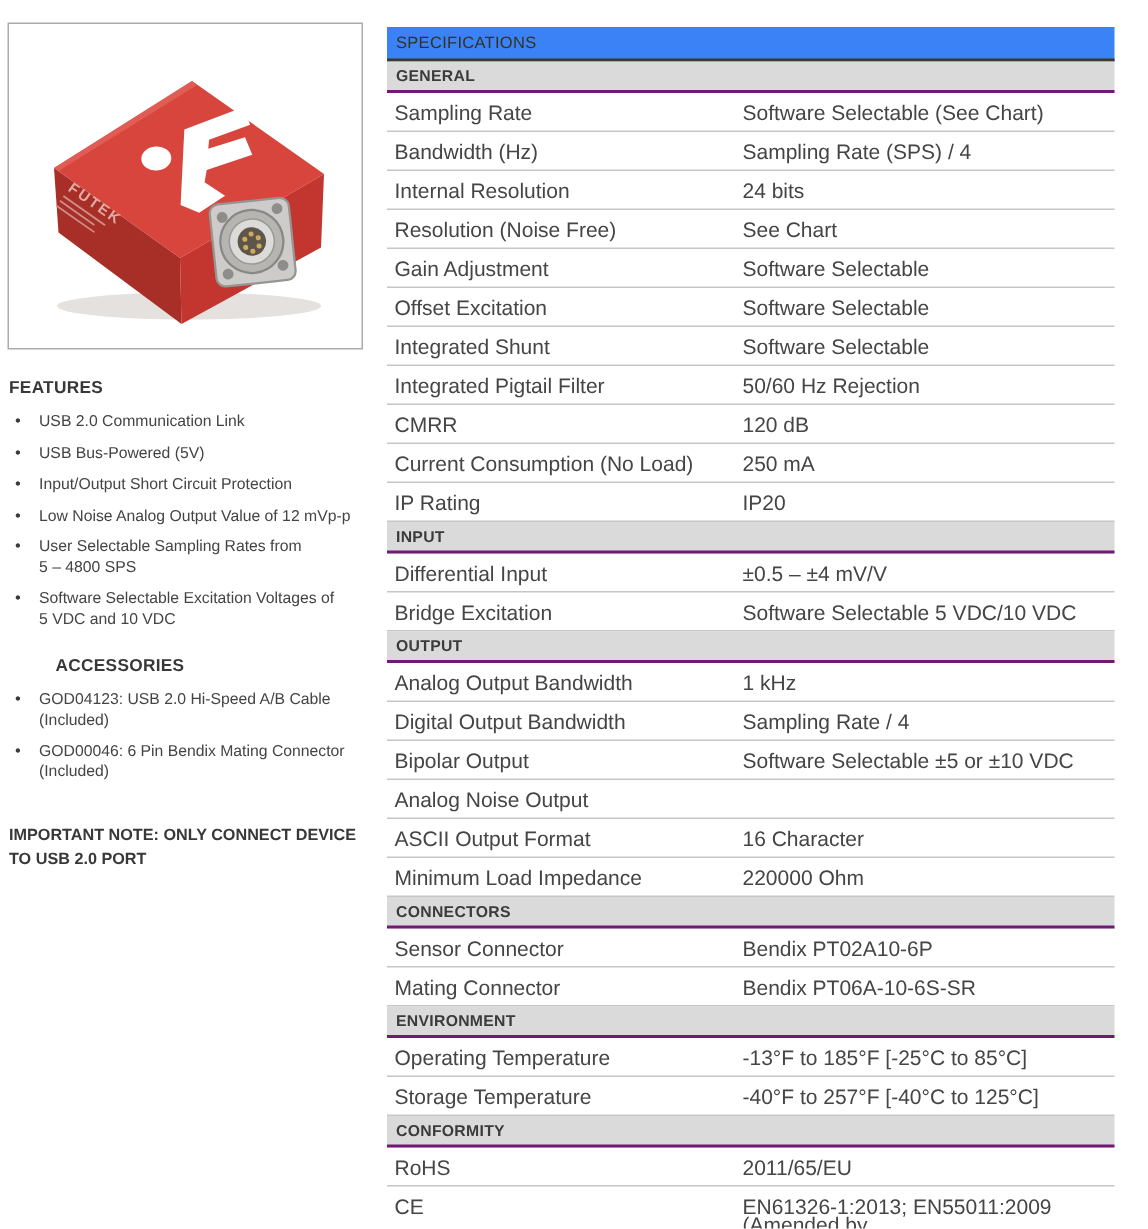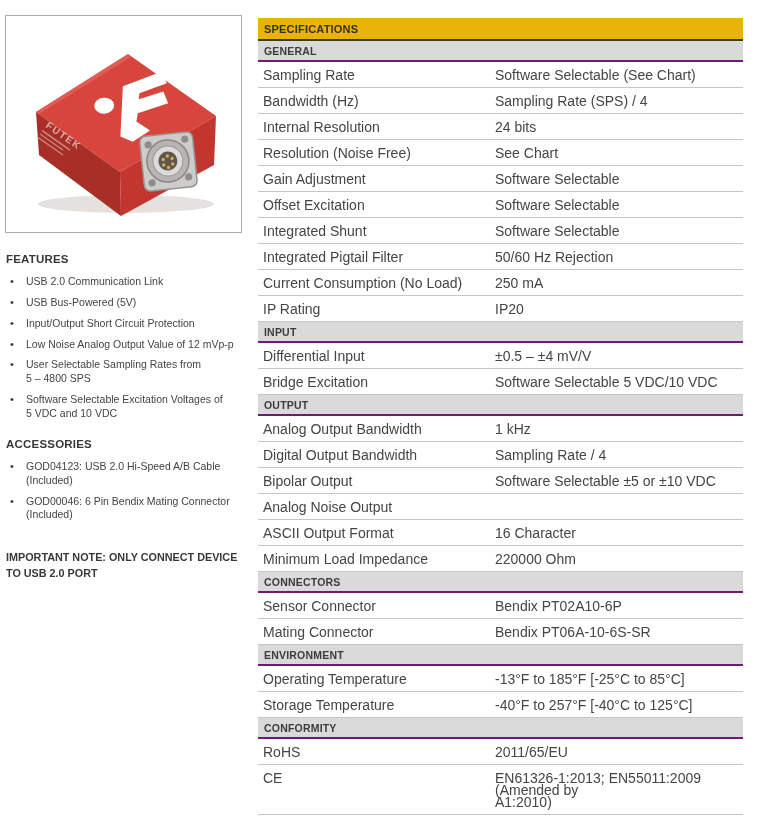--- a/index.html
+++ b/index.html
@@ -13,28 +13,28 @@
     display:flex; align-items:center; justify-content:center; }
   .photo-frame svg{ display:block; }
 
   .left-col{ position:absolute; left:6px; top:253px; width:248px; }
   .block-title{ font-size:11.5px; font-weight:bold; color:#383838; letter-spacing:.2px; }
   ul.bullets{ list-style:none; margin:10px 0 0 0; }
   ul.bullets li{ position:relative; padding-left:20px; margin-bottom:7px;
     font-size:10.5px; line-height:1.32; white-space:pre-line; color:#444; }
   ul.bullets li::before{ content:"•"; position:absolute; left:4px; top:-1px;
     font-size:11px; color:#3a3a3a; }
-  .accessories-title{ margin-top:17px; }
+  .accessories-title{ margin-top:17px;margin-left:31px; }
   .important-note{ margin-top:28px; font-size:10.8px; font-weight:bold;
     line-height:1.45; white-space:pre-line; color:#383838; }
 
   
   .spec{ position:absolute; left:258px; top:18px; width:485px; }
-  .spec-title{ background:#eab308; border-bottom:2px solid #3d3827;
-    font-size:11px; font-weight:bold; color:#36321f;
+  .spec-title{ background:#3b82f6; border-bottom:2px solid #3d3827;
+    font-size:11px; font-weight:normal; color:#36321f;
     padding:5px 6px 4px 6px; letter-spacing:.2px; }
   .sec-bar{ background:#dadada; border-bottom:2px solid #701a75;
     font-size:10.5px; font-weight:bold; color:#3b3b3b;
     padding:4px 6px 3px 6px; letter-spacing:.2px; }
   .row{ display:flex; border-bottom:1px solid #c6c6c6; font-size:14px;
     line-height:12px; color:#454545; }
   .row .lbl{ width:237px; flex:0 0 237px; padding:7px 10px 6px 5px; }
   .row .val{ flex:1; padding:7px 4px 6px 0; white-space:pre-line; }
 </style>
 </head>
@@ -141,20 +141,24 @@
     </div>
     <div class="row">
       <div class="lbl">Integrated Shunt</div>
       <div class="val">Software Selectable</div>
     </div>
     <div class="row">
       <div class="lbl">Integrated Pigtail Filter</div>
       <div class="val">50/60 Hz Rejection</div>
     </div>
     <div class="row">
+      <div class="lbl">CMRR</div>
+      <div class="val">120 dB</div>
+    </div>
+    <div class="row">
       <div class="lbl">Current Consumption (No Load)</div>
       <div class="val">250 mA</div>
     </div>
     <div class="row">
       <div class="lbl">IP Rating</div>
       <div class="val">IP20</div>
     </div>
 
     <div class="sec-bar">INPUT</div>
     <div class="row">

